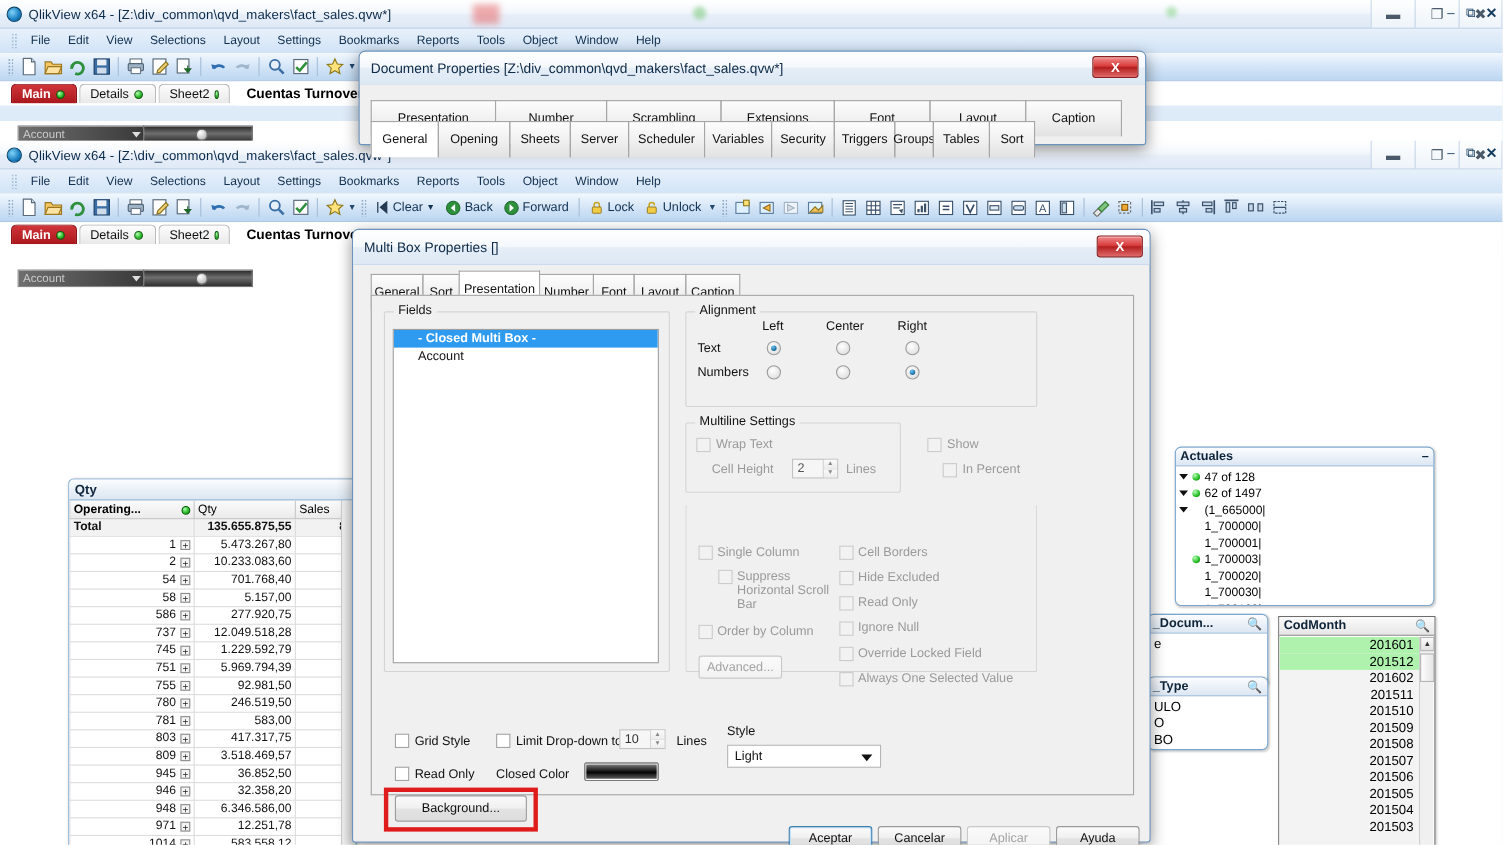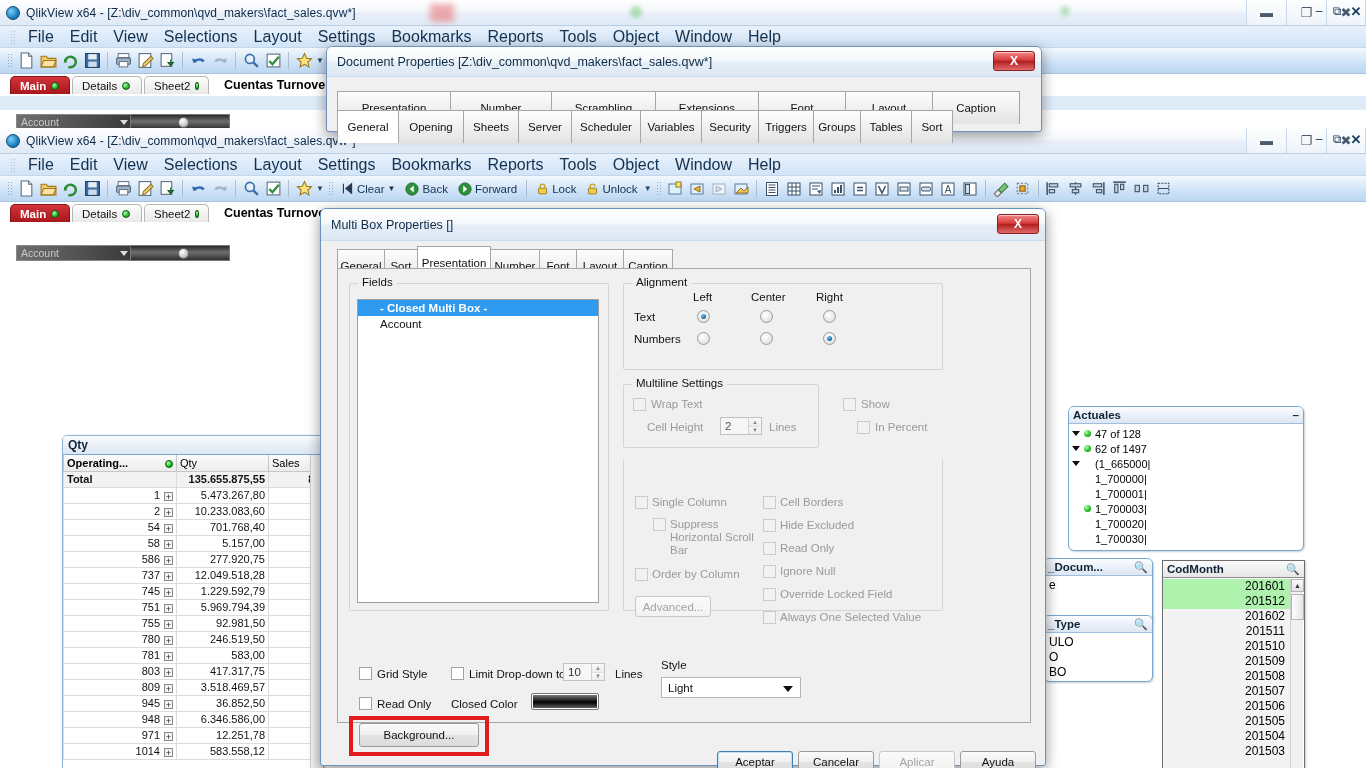--- a/index.html
+++ b/index.html
@@ -52,21 +52,21 @@
   .menubar {
     height: 22px;
     background: linear-gradient(to bottom,#e8f1fb,#d2e4f7);
     display: flex; align-items: center;
     padding-left: 10px;
     border-bottom: 1px solid #c3d7ec;
   }
   .menubar .grip { width:6px; height:14px; margin-right:4px;
      background-image: radial-gradient(#9bb6d2 40%, transparent 41%);
      background-size: 3px 3px; opacity:.8;}
-  .menubar .mi { padding: 2px 8px; color:#12304f; font-size:16px; }
+  .menubar .mi { padding: 2px 8px; color:#12304f; font-size:11px; }
 
   
   .toolbar {
     height: 26px;
     background: linear-gradient(to bottom,#f2f8fe,#cfe2f6 60%, #bcd7f1);
     display: flex; align-items: center;
     border-bottom: 1px solid #a8c4e0;
     padding-left: 4px;
     overflow: hidden;
   }
@@ -872,20 +872,25 @@
                   <td class="num">3</td>
                 </tr>
                 <tr>
                   <td class="num">809<span class="expander">+</span></td>
                   <td class="num">3.518.469,57</td>
                   <td class="num">4.0</td>
                 </tr>
                 <tr>
                   <td class="num">945<span class="expander">+</span></td>
                   <td class="num">36.852,50</td>
+                  <td class="num"></td>
+                </tr>
+                <tr>
+                  <td class="num">946<span class="expander">+</span></td>
+                  <td class="num">32.358,20</td>
                   <td class="num"></td>
                 </tr>
                 <tr>
                   <td class="num">948<span class="expander">+</span></td>
                   <td class="num">6.346.586,00</td>
                   <td class="num">12.8</td>
                 </tr>
                 <tr>
                   <td class="num">971<span class="expander">+</span></td>
                   <td class="num">12.251,78</td>
@@ -1029,21 +1034,21 @@
         </div>
       <div class="tabrow" id="docprop-tabs-row2" style="left:10px;top:33px;">
           <div class="tab sel" style="width: 62px;">General</div>
           <div class="tab" style="width: 66px;">Opening</div>
           <div class="tab" style="width: 56px;">Sheets</div>
           <div class="tab" style="width: 54px;">Server</div>
           <div class="tab" style="width: 70px;">Scheduler</div>
           <div class="tab" style="width: 62px;">Variables</div>
           <div class="tab" style="width: 58px;">Security</div>
           <div class="tab" style="width: 56px;">Triggers</div>
-          <div class="tab" style="width: 48px;">Groups</div>
+          <div class="tab" style="width: 36px;">Groups</div>
           <div class="tab" style="width: 52px;">Tables</div>
           <div class="tab" style="width: 42px;">Sort</div>
         </div>
     </div>
   </div>
 
   <div class="dlg" style="left:320px;top:208px;width:726px;height:558px;z-index:40;">
     <div class="dlg-title" style="height:32px;">
       <span>Multi Box Properties []</span>
       <div class="dlg-close" style="top:5px;">

